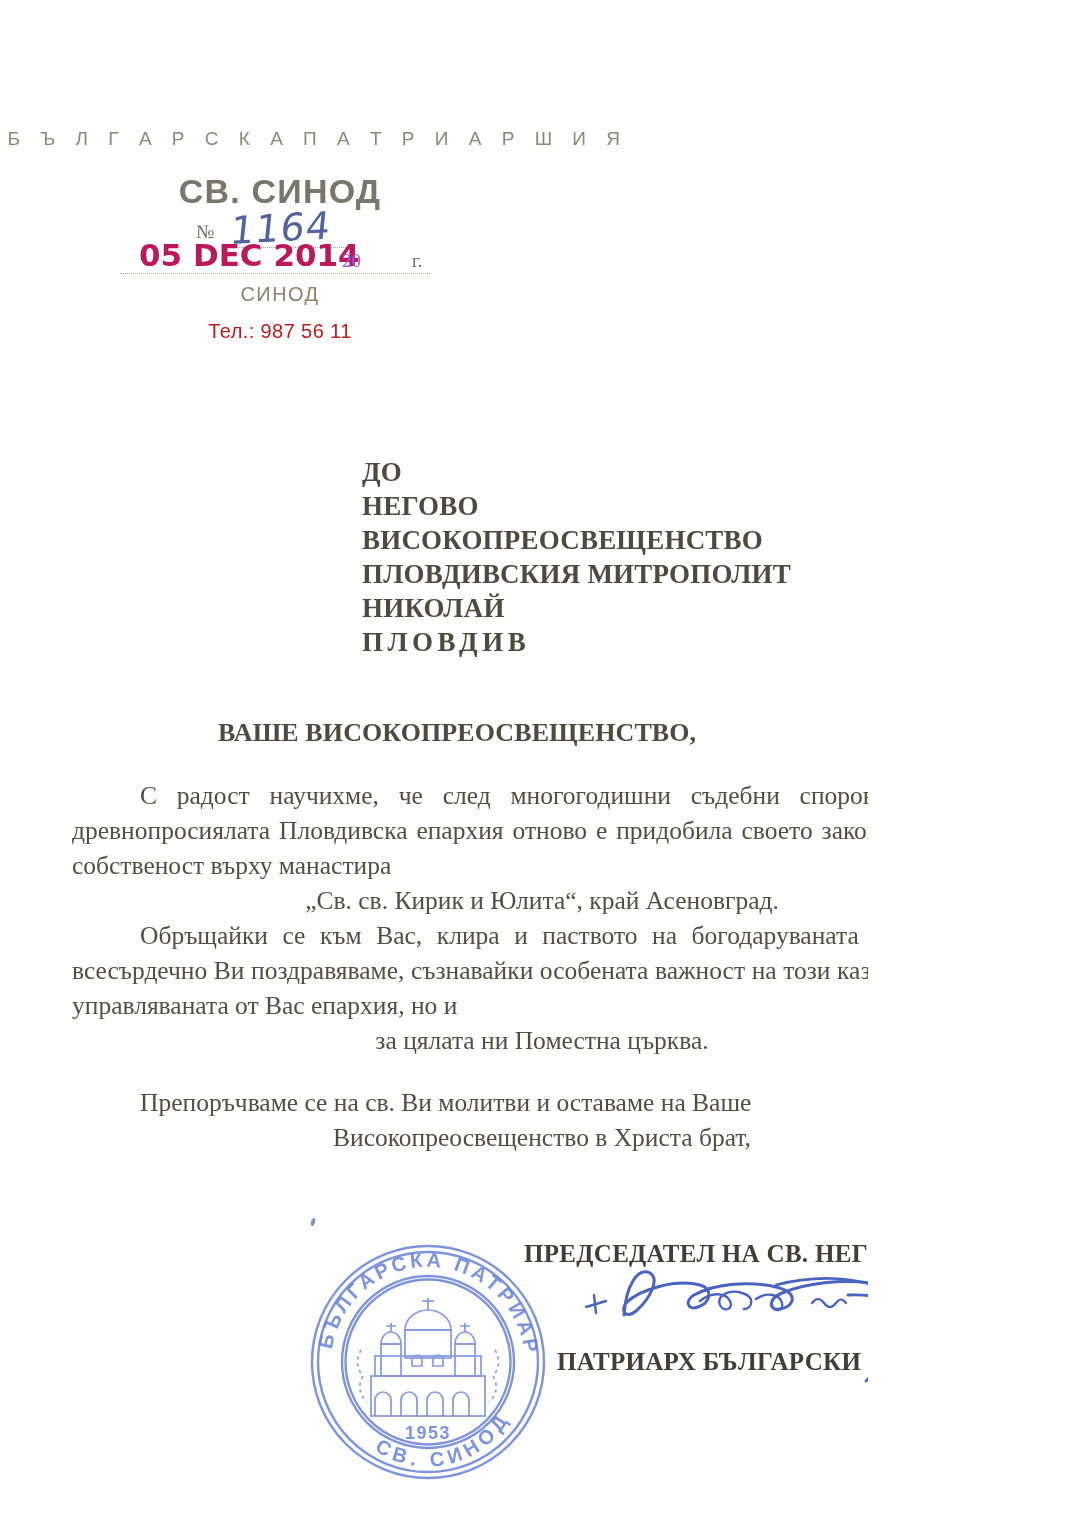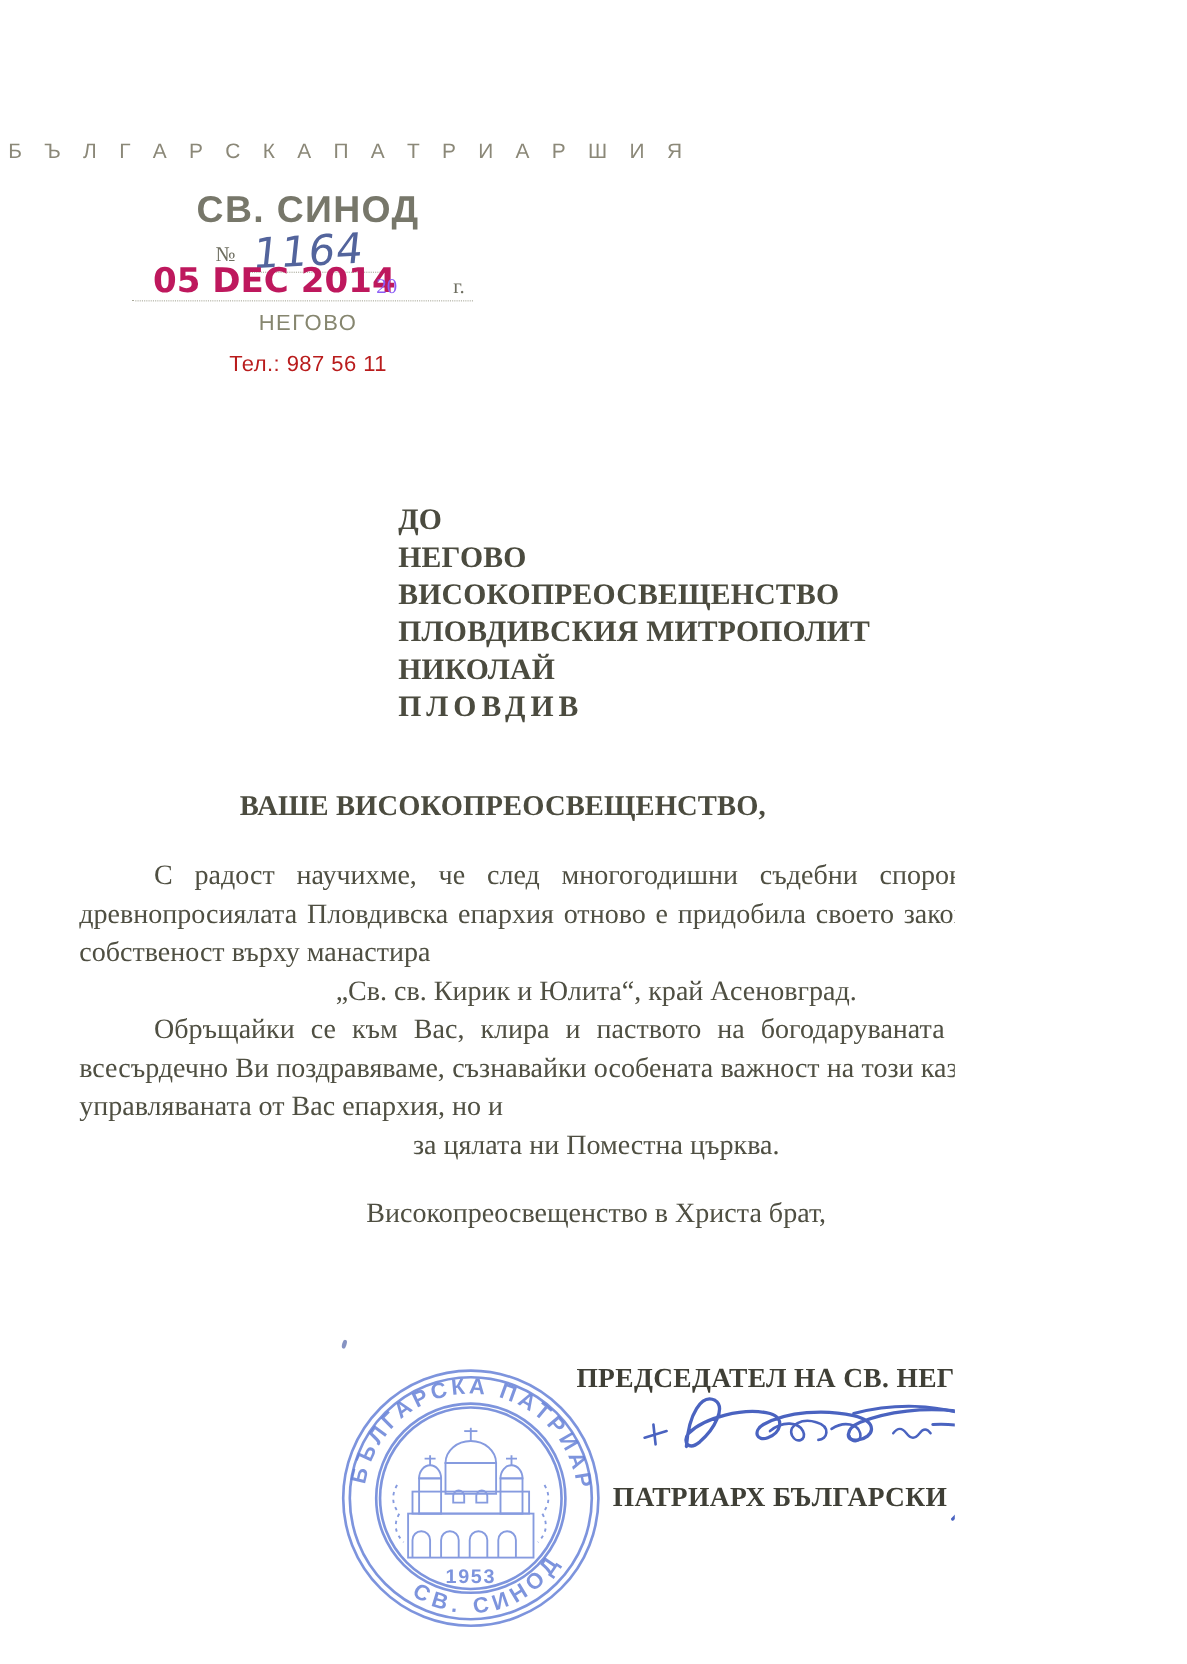--- a/index.html
+++ b/index.html
@@ -238,21 +238,21 @@
     <div id="number-row">
       <span id="number-label">№</span>
       <span id="number-dotline"></span>
       <span id="number-value">1164</span>
       <span id="date-dotline"></span>
       <span id="date-stamp">05 DEC 2014</span>
       <span id="year-label">20</span>
       <span id="year-suffix">г.</span>
     </div>
 
-    <div id="city">НЕГОВО</div>
+    <div id="city">СИНОД</div>
 
     <div id="phone">Тел.: 987 56 11</div>
   </div>
 
   <div id="salutation">ВАШЕ ВИСОКОПРЕОСВЕЩЕНСТВО,</div>
 
   <div id="addressee">
     <div>ДО</div>
     <div>НЕГОВО ВИСОКОПРЕОСВЕЩЕНСТВО</div>
     <div>ПЛОВДИВСКИЯ МИТРОПОЛИТ НИКОЛАЙ</div>
@@ -262,20 +262,21 @@
   <div id="body">
     <p>
       <span>С радост научихме, че след многогодишни съдебни спорове най-сетне древнопросиялата Пловдивска епархия отново е придобила своето законно право на собственост върху манастира</span>
       <span class="lastline">„Св. св. Кирик и Юлита“, край Асеновград.</span>
     </p>
     <p>
       <span>Обръщайки се към Вас, клира и паството на богодаруваната Ви епархия, всесърдечно Ви поздравяваме, съзнавайки особената важност на този казус не само за управляваната от Вас епархия, но и</span>
       <span class="lastline">за цялата ни Поместна църква.</span>
     </p>
     <p class="gap">
+      <span>Препоръчваме се на св. Ви молитви и оставаме на Ваше</span>
       <span class="lastline">Високопреосвещенство в Христа брат,</span>
     </p>
   </div>
 
   <svg id="seal" viewBox="0 0 245 245">
     <defs>
       <path id="sealTopArc" d="M 26,130 A 97,97 0 0 1 220,122" fill="none"></path>
       <path id="sealBotArc" d="M 30,150 A 94,94 0 0 0 216,146" fill="none"></path>
     </defs>
     <g stroke="#5a77d4" fill="none" stroke-width="2.4" opacity="0.85">

